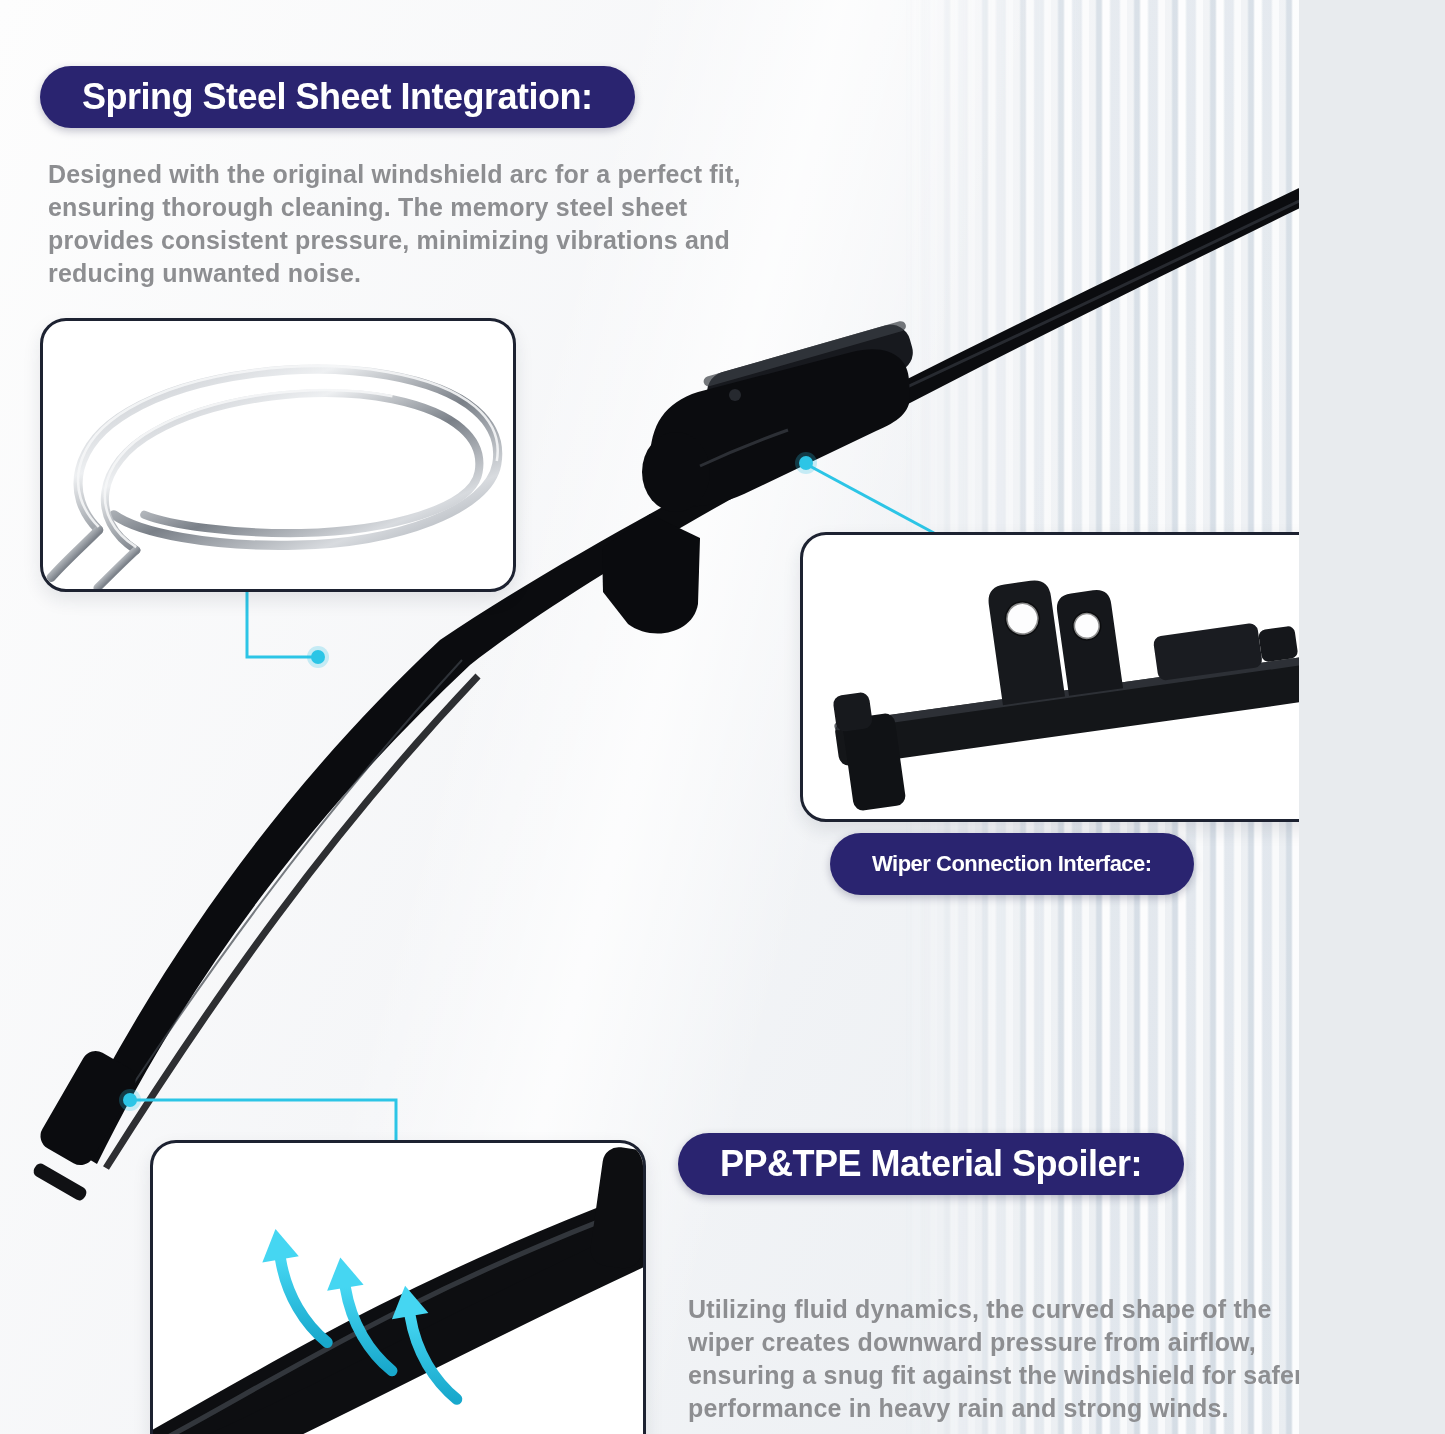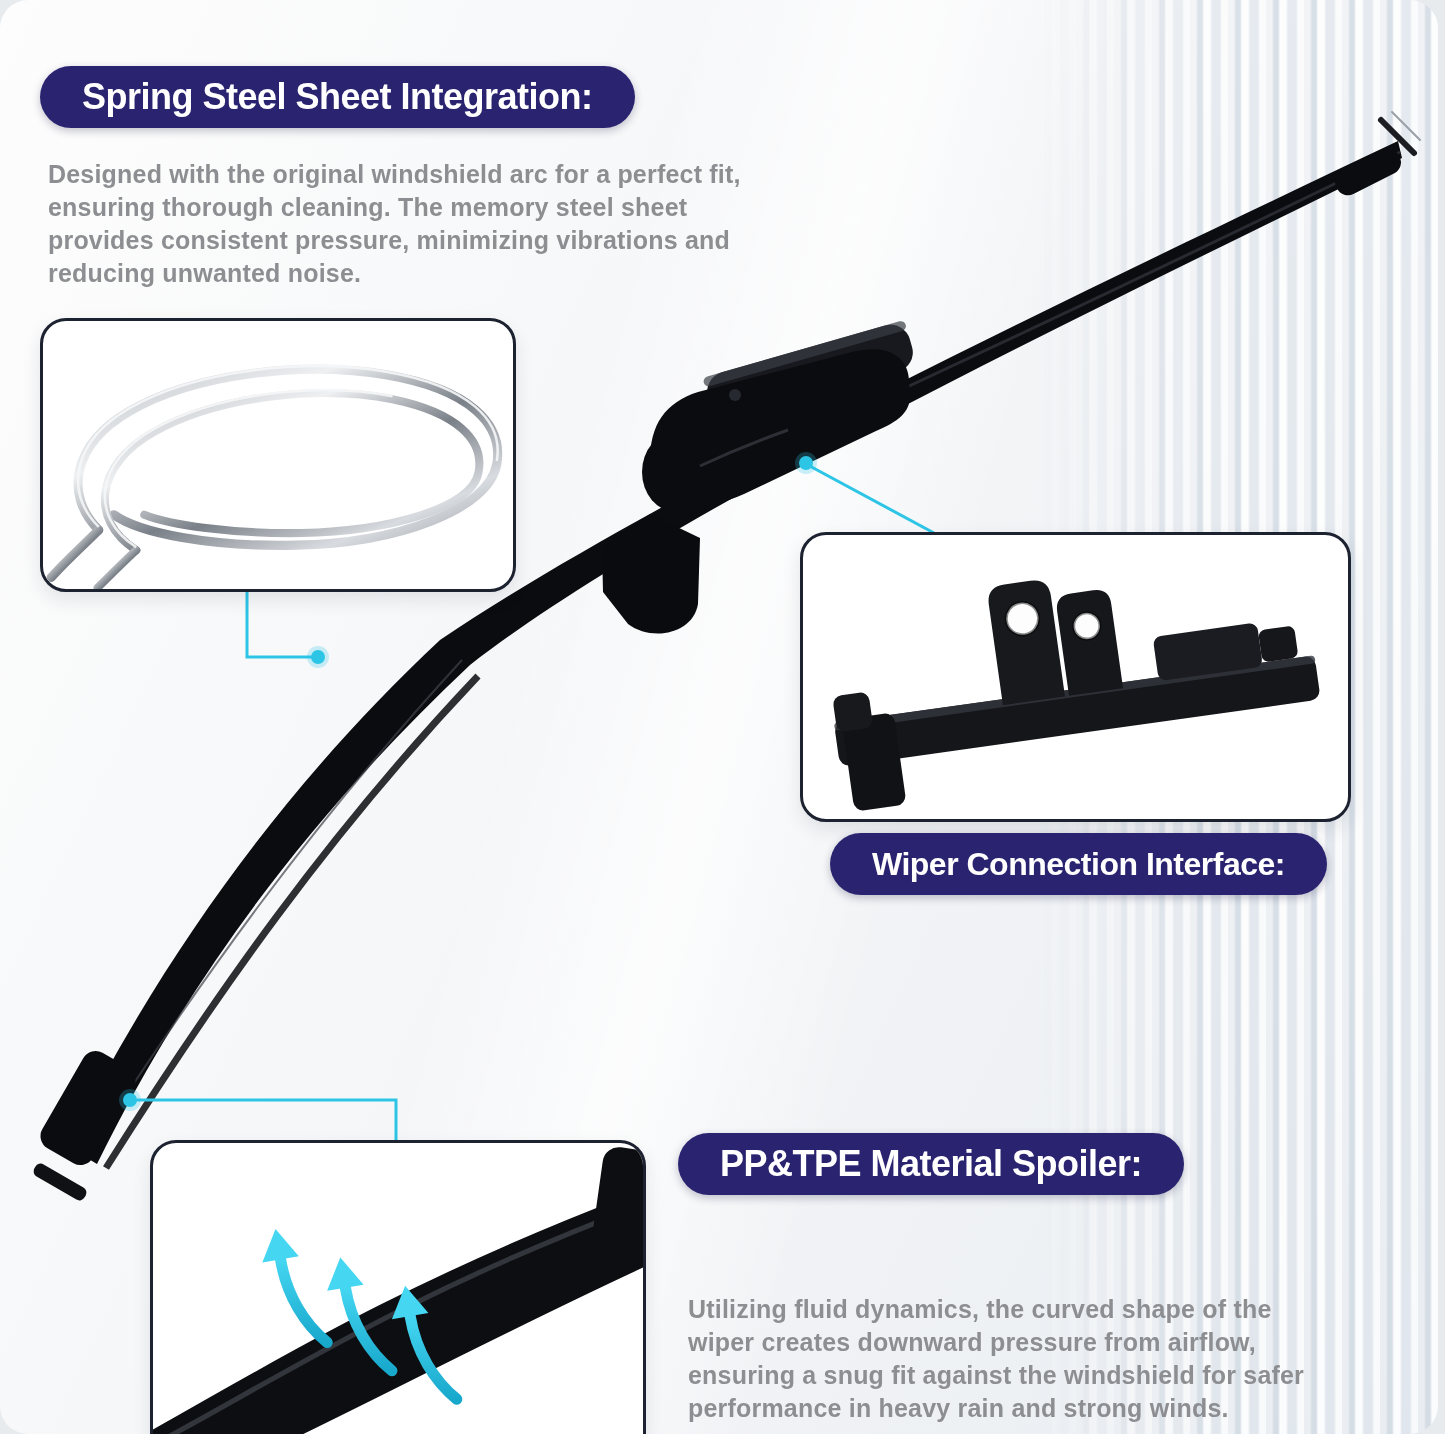--- a/index.html
+++ b/index.html
@@ -1,20 +1,19 @@
 <!DOCTYPE html>
 <html><head>
 <meta charset="utf-8">
 <style>
   html,body{margin:0;padding:0;background:#e8ebee;}
   .canvas{
-    position:relative;width:1438px;height:1434px;overflow:hidden;
+    position:relative;width:1299px;height:1434px;overflow:hidden;
     background:linear-gradient(115deg,#fdfdfd 0%,#f5f6f8 45%,#e9edf1 100%);
     font-family:"Liberation Sans",sans-serif;
-    border-radius:28px;
   }
   .bg-sheen{
     position:absolute;inset:0;
     background:linear-gradient(105deg,rgba(255,255,255,0) 38%,rgba(255,255,255,.75) 50%,rgba(255,255,255,0) 62%);
     pointer-events:none;
   }
   .bg-streaks{
     position:absolute;top:0;right:0;width:400px;height:100%;
     background:repeating-linear-gradient(90deg,
       rgba(189,202,215,0) 0 6px,
@@ -27,21 +26,21 @@
     opacity:.85;pointer-events:none;
   }
   .scene{position:absolute;left:0;top:0;}
   .badge{
     position:absolute;display:inline-flex;align-items:center;justify-content:center;
     height:62px;padding:0 42px;border-radius:999px;background:#2a2470;
     color:#ffffff;font-weight:700;font-size:36px;letter-spacing:-.5px;white-space:nowrap;
     box-shadow:0 3px 8px rgba(20,20,60,.25);
   }
   .b1{left:40px;top:66px;}
-  .b2{left:830px;top:833px;font-size:32px;}
+  .b2{left:830px;top:833px;font-size:22px;}
   .b3{left:678px;top:1133px;text-align:center;}
   .copy{
     position:absolute;margin:8px;color:#8d8e91;font-size:25px;line-height:1.32;
     white-space:pre-line;letter-spacing:.2px;font-weight:bold;
   }
   .c1{left:40px;top:150px;width:880px;}
   .c2{left:832px;top:914px;width:560px;}
   .c3{left:680px;top:1285px;width:740px;}
   .callout{
     position:absolute;background:#ffffff;border:3px solid #1d2231;border-radius:26px;

